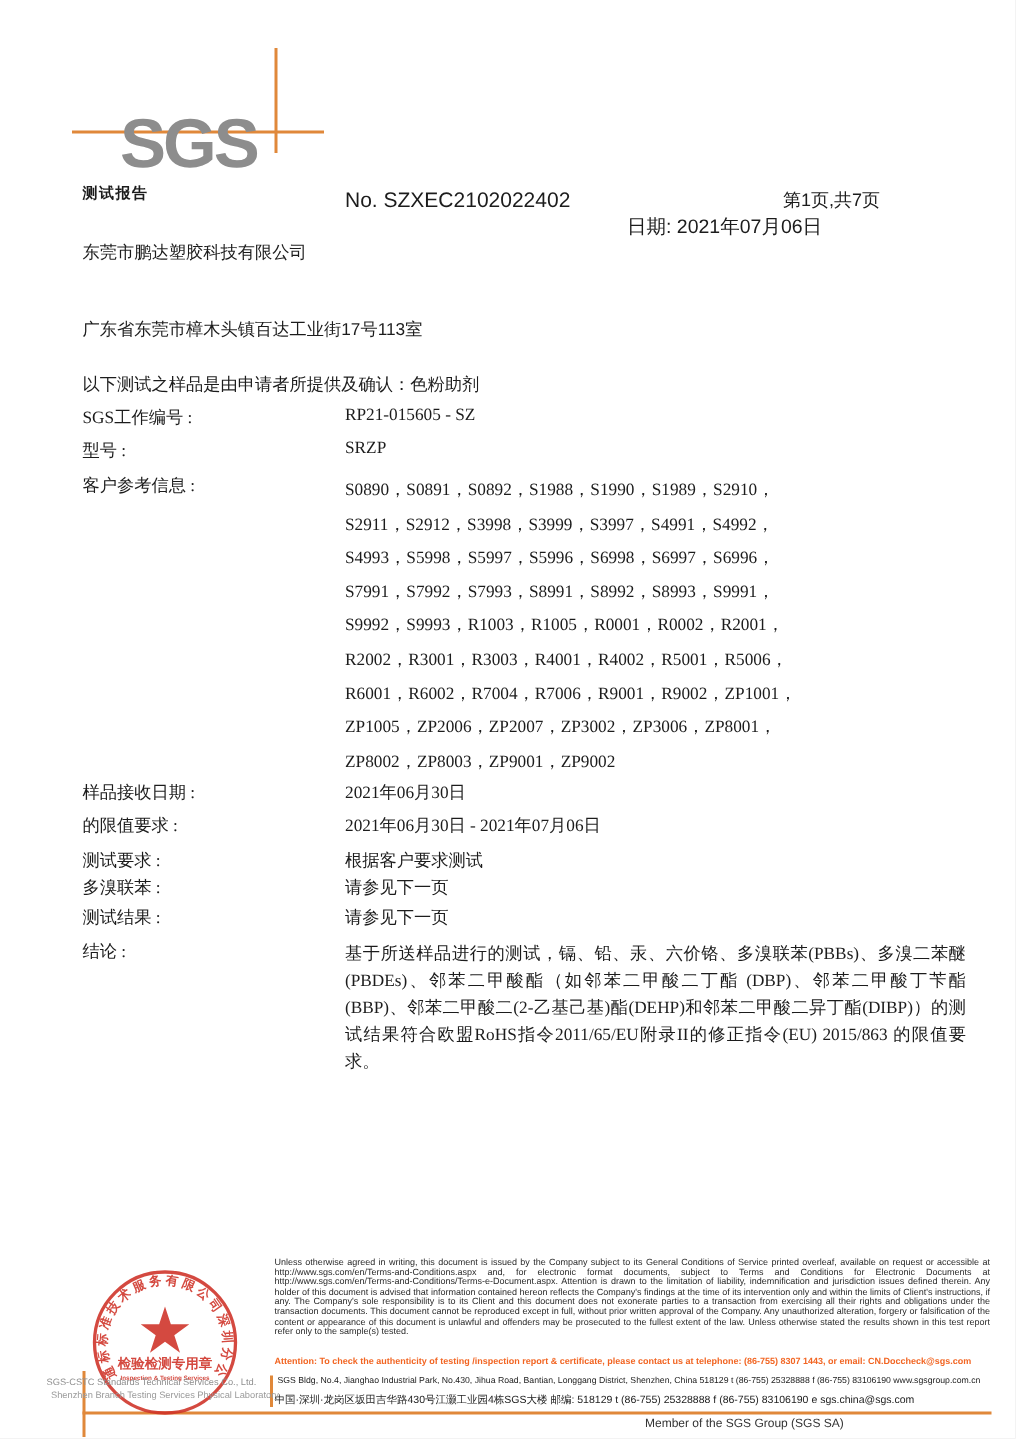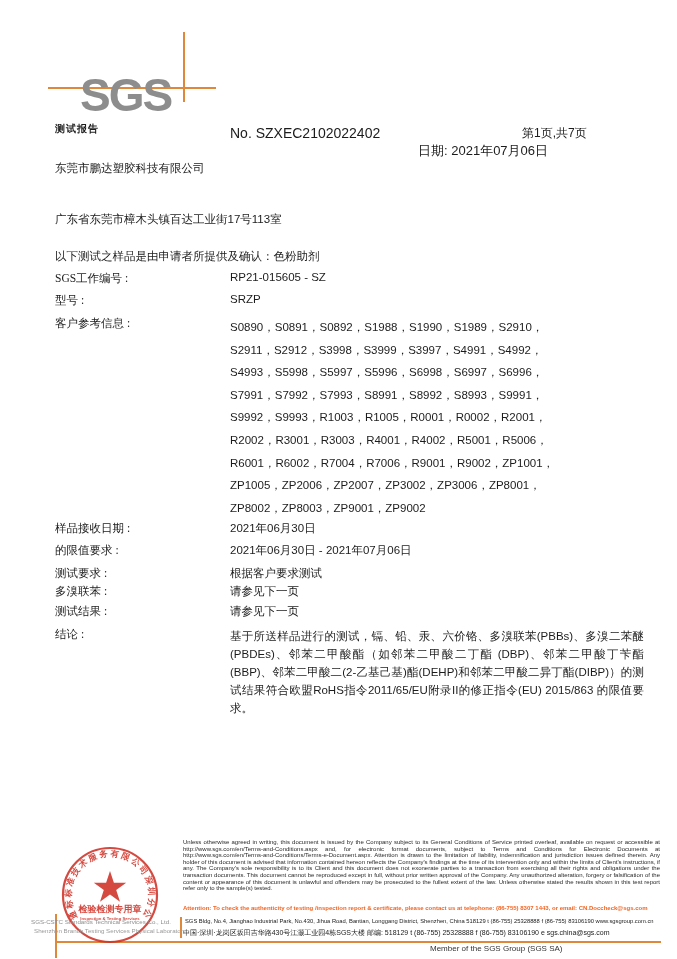--- a/index.html
+++ b/index.html
@@ -24,21 +24,21 @@
   .report-no{position:absolute;left:230px;top:3px;font-size:14px;}
   .report-date{position:absolute;left:418px;top:20px;font-size:13px;}
   .page-no{position:absolute;left:522px;top:3px;font-size:12px;}
   
   .company-name{position:absolute;left:55px;top:161px;font-size:11.5px;font-family:Liberation Mono, monospace;}
   .company-address{position:absolute;left:55px;top:184px;font-size:11.5px;margin-top:28px;}
   .intro-line{position:absolute;left:55px;top:249px;font-size:11.5px;text-align:right;}
   
   .frow{position:absolute;left:55px;width:592px;font-size:11.5px;}
   .frow .lbl{position:absolute;left:0;top:0;white-space:nowrap;font-family:Liberation Serif, serif;}
-  .frow .val{position:absolute;left:175px;top:0;width:414px;}
+  .frow .val{position:absolute;left:175px;top:0;width:414px;font-family:Liberation Serif, serif;}
   .pre{white-space:pre-line;line-height:22.6px;}
   .concl{line-height:18px;text-align:justify;}
   
   .disclaimer{
     position:absolute;left:183px;top:839px;width:477px;
     font-size:6px;line-height:6.6px;text-align:justify;color:#2a2a2a;
   }
   .attention{
     position:absolute;left:183px;top:905px;width:477px;
     font-size:6px;line-height:6.6px;font-weight:bold;color:#f26522;

